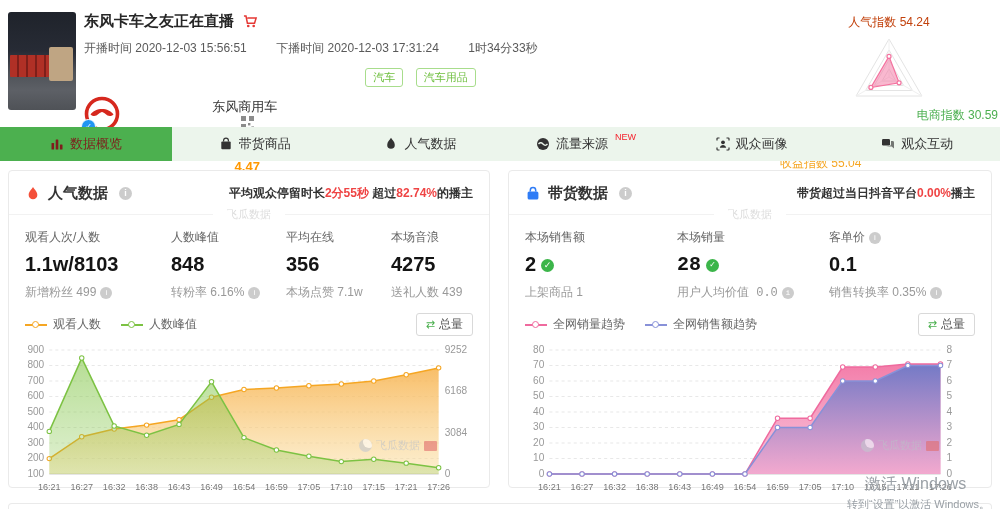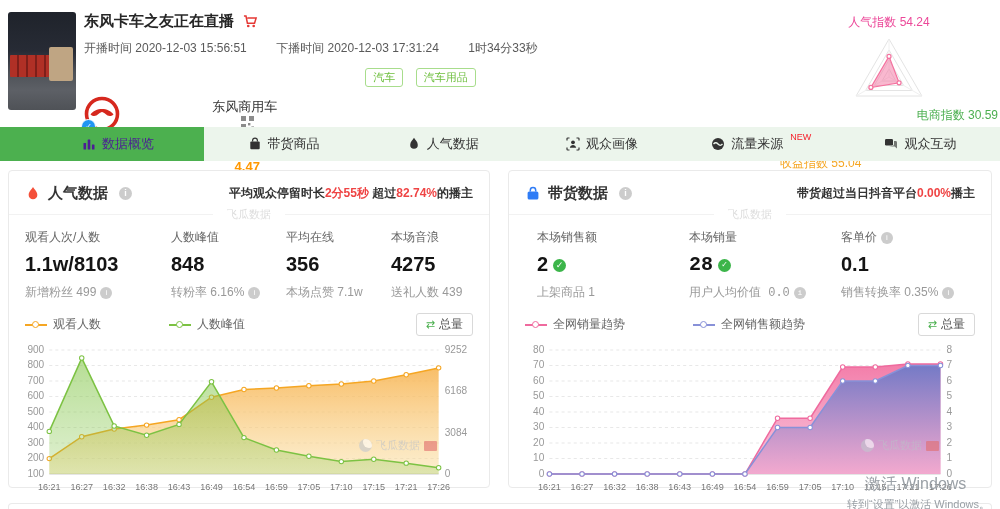--- a/index.html
+++ b/index.html
@@ -37,46 +37,46 @@
   .radar{position:absolute;top:6px;right:0;width:222px;text-align:center;}
   .radar-top{font-size:12px;margin-top:8px;}
   .radar svg{display:block;margin:4px auto 0;}
   .radar-bottom{position:relative;height:15px;font-size:12px;margin-top:0px;}
   .radar-bottom .rl{position:absolute;left:2px;margin-top:48px;}
   .radar-bottom .rr{position:absolute;right:2px;}
   .radar-caption{font-size:12px;color:#999;margin-top:11px;}
   
   .tabs{position:absolute;top:127px;left:0;width:1000px;height:34px;display:flex;background:#ecf5ec;}
   .tab{flex:1;display:flex;align-items:center;justify-content:center;gap:6px;font-size:13px;color:#333;cursor:pointer;}
-  .tab.active{flex:0 0 172px;background:#4cb04f;color:#4c1d95;padding-left:32px;}
+  .tab.active{flex:0 0 172px;background:#4cb04f;color:#7f1d1d;}
   .tab .new{color:#f5222d;font-size:9px;display:inline-block;transform:translateY(-7px);margin-left:1px;}
   
   .panel{position:absolute;top:170px;height:318px;background:#fff;border:1px solid #eaeaea;border-radius:4px;box-sizing:border-box;}
   .panel.pl{left:8px;width:482px;}
   .panel.pr{left:508px;width:484px;}
   .p-head{display:flex;justify-content:space-between;align-items:center;padding:13px 16px 11px;}
   .p-title{display:flex;align-items:center;gap:7px;font-size:15px;font-weight:bold;color:#333;}
   .p-note{font-size:12px;color:#333;font-weight:bold;}
   .red{color:#ef4444;}
   .info{display:inline-block;width:13px;height:13px;border-radius:50%;background:#ccc;color:#fff;font-size:9px;
         line-height:13px;text-align:center;margin-left:4px;vertical-align:1px;}
   .info.sm{width:12px;height:12px;font-size:8px;line-height:12px;}
   .p-divider{position:relative;border-top:1px solid #f2f2f2;}
   .p-divider span{position:absolute;left:50%;top:-8px;transform:translateX(-50%);background:#fff;
                   padding:0 14px;font-size:11px;color:#ddd;}
   .p-stats{display:flex;padding:14px 16px 8px;}
   .pl .stat:nth-child(1){width:146px;} .pl .stat:nth-child(2){width:115px;} .pl .stat:nth-child(3){width:105px;}
-  .pr .stat:nth-child(1){width:152px;margin-left:12px;} .pr .stat:nth-child(2){width:152px;font-family:Liberation Mono, monospace;}
+  .pr .stat:nth-child(1){width:152px;} .pr .stat:nth-child(2){width:152px;font-family:Liberation Mono, monospace;}
   .s-label{font-size:12px;color:#666;}
   .s-value{font-size:20px;font-weight:bold;color:#141414;margin-top:7px;}
   .s-sub{font-size:12px;color:#999;margin-top:8px;}
   .shield{display:inline-block;width:13px;height:13px;border-radius:50%;background:#3cb54a;color:#fff;font-size:9px;
           line-height:13px;text-align:center;margin-left:5px;vertical-align:3px;}
   .p-legend{display:flex;justify-content:space-between;align-items:center;padding:4px 16px 0;}
-  .legend-items{display:flex;gap:48px;}
+  .legend-items{display:flex;}
   .legend-item{display:flex;align-items:center;gap:6px;font-size:12px;color:#666;margin-right:20px;}
   .legend-marker{position:relative;width:22px;height:9px;}
   .legend-marker::before{content:"";position:absolute;left:0;right:0;top:4px;height:1.5px;background:var(--c,#999);}
   .legend-marker::after{content:"";position:absolute;left:7px;top:1px;width:5px;height:5px;border:1.5px solid var(--c,#999);
                         border-radius:50%;background:#fff;}
   .total-btn{display:flex;align-items:center;gap:4px;border:1px solid #d9d9d9;border-radius:3px;background:#fff;
              padding:2px 9px;font-size:12px;color:#555;cursor:pointer;font-family:inherit;}
   .t-ic{color:#4cb04f;font-size:11px;}
   .chart-wrap{position:relative;padding:4px 10px 0 8px;}
   .chart{display:block;width:100%;height:158px;}
@@ -146,21 +146,21 @@
         </div>
         <div class="brand-line2">
           <span>抖音号:dongfeng1969</span>
           <span class="fans"><span>粉丝总数：</span><span>10.8w</span></span>
         </div>
       </div>
     </div>
   </div>
 
   <div class="radar">
-    <div class="radar-top" id="radar-top" style="color: #ec4899;">
+    <div class="radar-top" id="radar-top" style="color: #c2410c;">
       <span>人气指数</span> <span>54.24</span>
     </div>
     <svg id="radar-svg" width="150" height="72" viewBox="0 0 150 72">
         <polygon points="75.0,4.0 107.9,61.0 42.1,61.0" fill="none" stroke="#e4e4e4" stroke-width="1"></polygon>
         <polygon points="75.0,15.0 98.4,55.5 51.6,55.5" fill="none" stroke="#e4e4e4" stroke-width="1"></polygon>
         <polygon points="75.0,25.0 89.7,50.5 60.3,50.5" fill="none" stroke="#e4e4e4" stroke-width="1"></polygon>
         <polygon points="75.0,34.0 81.9,46.0 68.1,46.0" fill="none" stroke="#e4e4e4" stroke-width="1"></polygon>
         <line x1="75" y1="42" x2="75" y2="4" stroke="#f0f0f0" stroke-width="1"></line>
         <line x1="75" y1="42" x2="107.90896534380867" y2="61" stroke="#f0f0f0" stroke-width="1"></line>
         <line x1="75" y1="42" x2="42.091034656191326" y2="61" stroke="#f0f0f0" stroke-width="1"></line>
@@ -195,33 +195,33 @@
       <span>带货商品</span>
     </div>
     <div class="tab">
       <svg width="14" height="14" viewBox="0 0 14 14" fill="currentColor">
         <path d="M7 .8C5.6 3.2 3.2 4.8 3.2 7.9a3.8 3.8 0 0 0 7.6 0C10.8 4.8 8.4 3.2 7 .8z"></path>
         </svg>
       <span>人气数据</span>
     </div>
     <div class="tab">
       <svg width="14" height="14" viewBox="0 0 14 14">
+        <circle cx="7" cy="7" r="6" fill="currentColor"></circle>
+        <path d="M2.5 7c1.5-1.7 3-1.7 4.5 0s3 1.7 4.5 0" stroke="#ecf5ec" stroke-width="1.3" fill="none"></path>
+        </svg>
+      <span>流量来源</span>
+        <sup class="new">NEW</sup>
+    </div>
+    <div class="tab">
+      <svg width="14" height="14" viewBox="0 0 14 14">
         <path d="M1 3.5V1.8A.8.8 0 0 1 1.8 1h1.7M10.5 1h1.7a.8.8 0 0 1 .8.8v1.7M13 10.5v1.7a.8.8 0 0 1-.8.8h-1.7M3.5 13H1.8a.8.8 0 0 1-.8-.8v-1.7" fill="none" stroke="currentColor" stroke-width="1.2"></path>
         <circle cx="7" cy="5.3" r="1.9" fill="currentColor"></circle>
         <path d="M3.8 10.8c.5-2 1.7-2.8 3.2-2.8s2.7.8 3.2 2.8z" fill="currentColor"></path>
         </svg>
       <span>观众画像</span>
-    </div>
-    <div class="tab">
-      <svg width="14" height="14" viewBox="0 0 14 14">
-        <circle cx="7" cy="7" r="6" fill="currentColor"></circle>
-        <path d="M2.5 7c1.5-1.7 3-1.7 4.5 0s3 1.7 4.5 0" stroke="#ecf5ec" stroke-width="1.3" fill="none"></path>
-        </svg>
-      <span>流量来源</span>
-        <sup class="new">NEW</sup>
     </div>
     <div class="tab">
       <svg width="14" height="14" viewBox="0 0 14 14" fill="currentColor">
         <rect x="1" y="2" width="8" height="6.5" rx="1.2"></rect>
         <path d="M5 9.6h5.6l2.4 2V5.4A1.4 1.4 0 0 0 11.6 4H10v3.2A1.8 1.8 0 0 1 8.2 9z" opacity=".65"></path>
         </svg>
       <span>观众互动</span>
     </div>
   </div>
 

